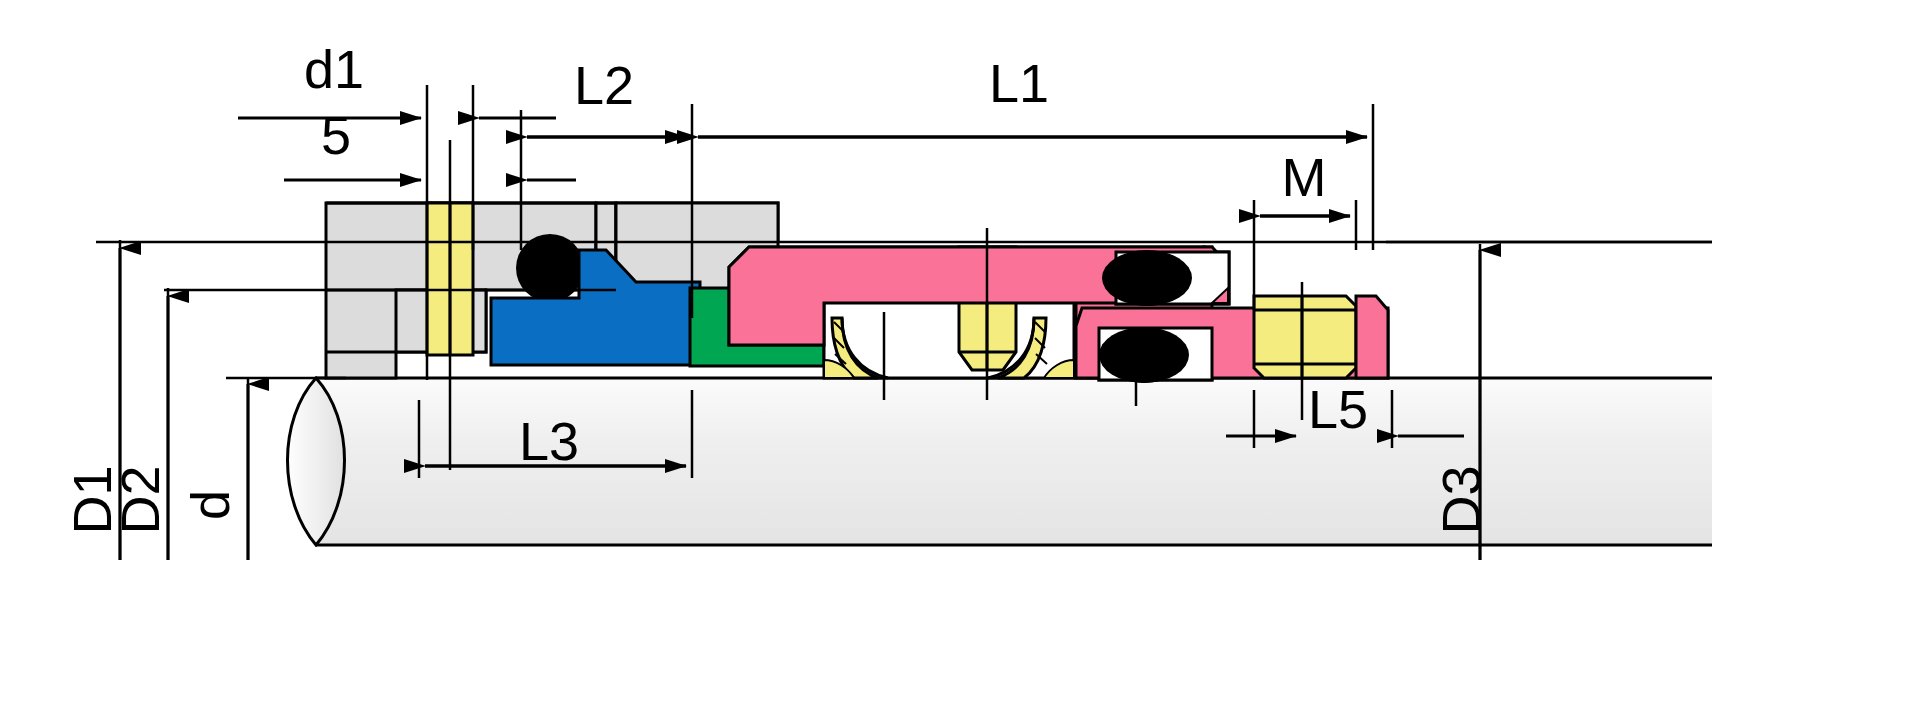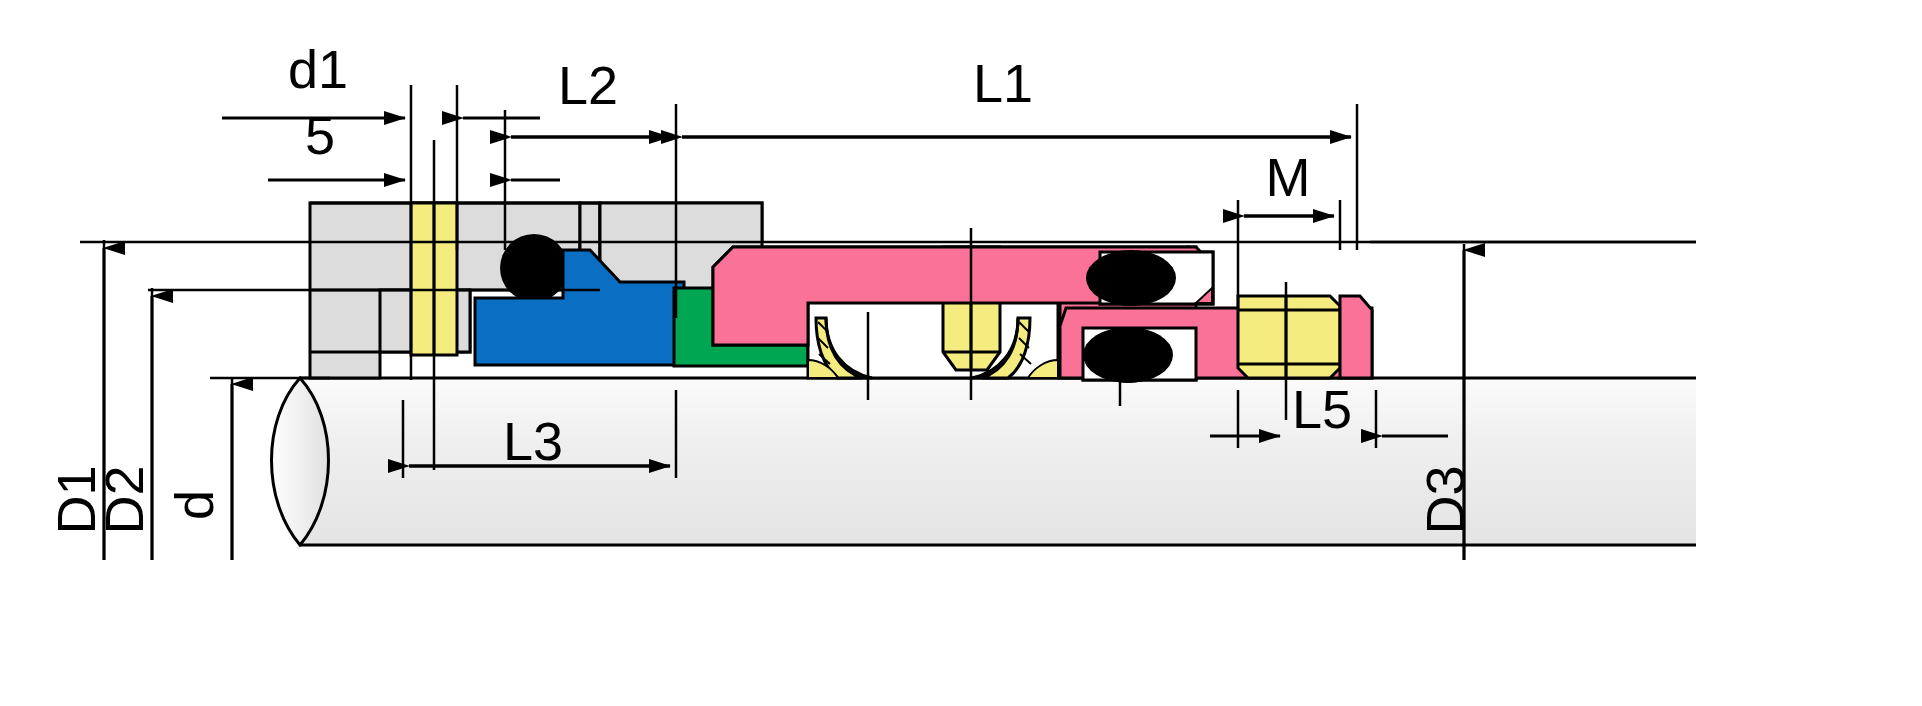--- a/index.html
+++ b/index.html
@@ -10,20 +10,21 @@
   }
   body {
     font-family: "Liberation Sans", sans-serif;
   }
   #canvas-wrap {
     position: relative;
     width: 1696px;
     height: 706px;
     background: #ffffff;
     overflow: hidden;
+    padding-left: 16px;
   }
   svg#drawing {
     display: block;
     width: 1922px;
     height: 706px;
   }
   .dimtext {
     font-family: "Liberation Sans", sans-serif;
     font-size: 54px;
     fill: #000000;

